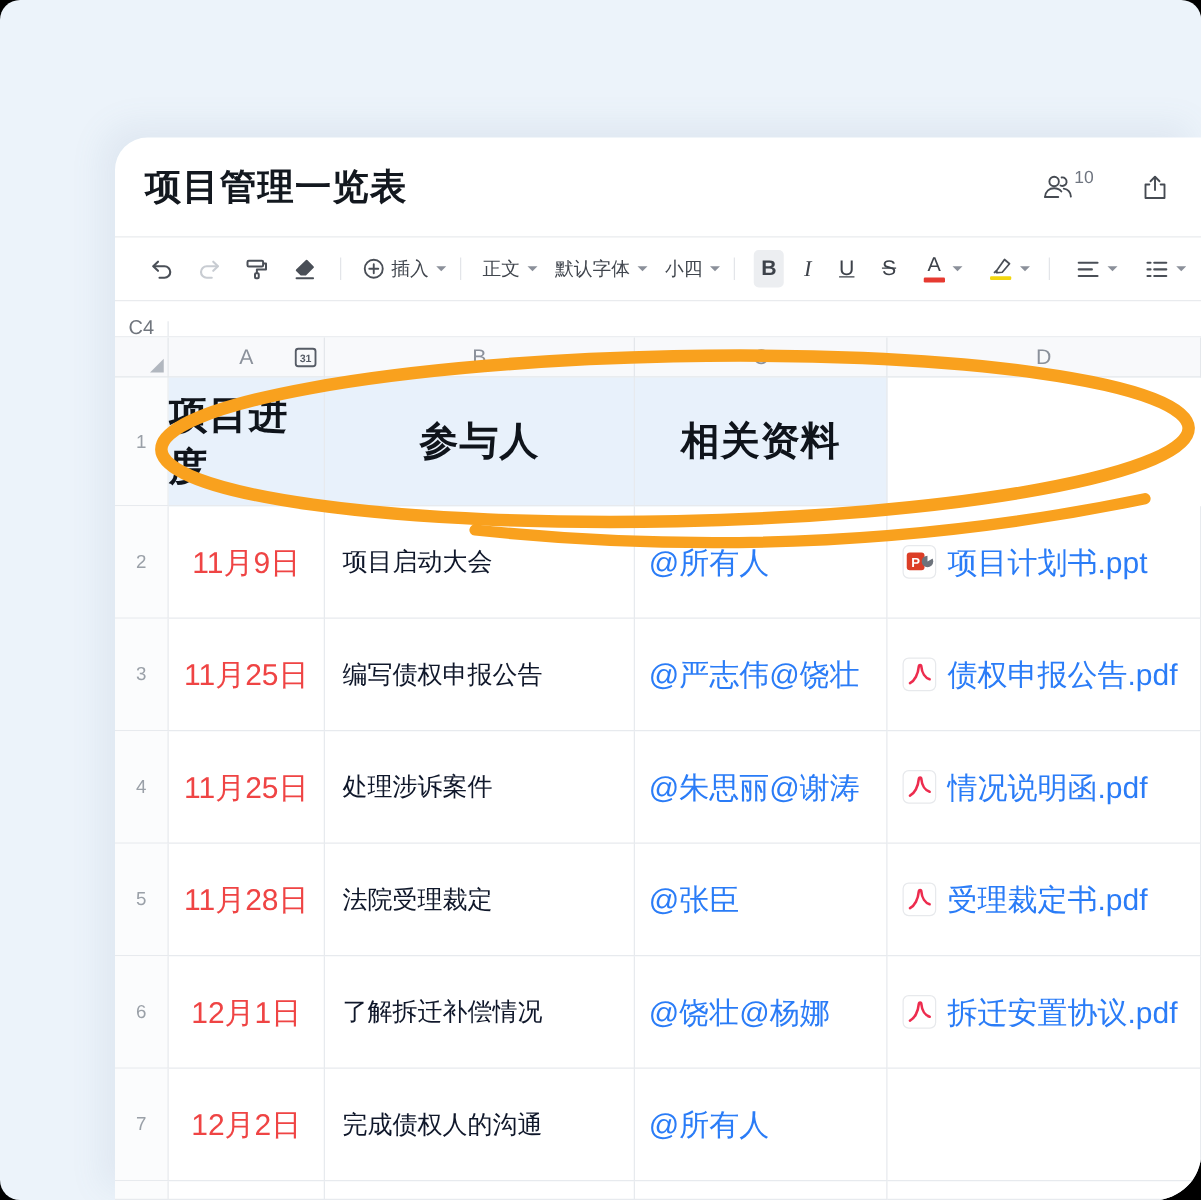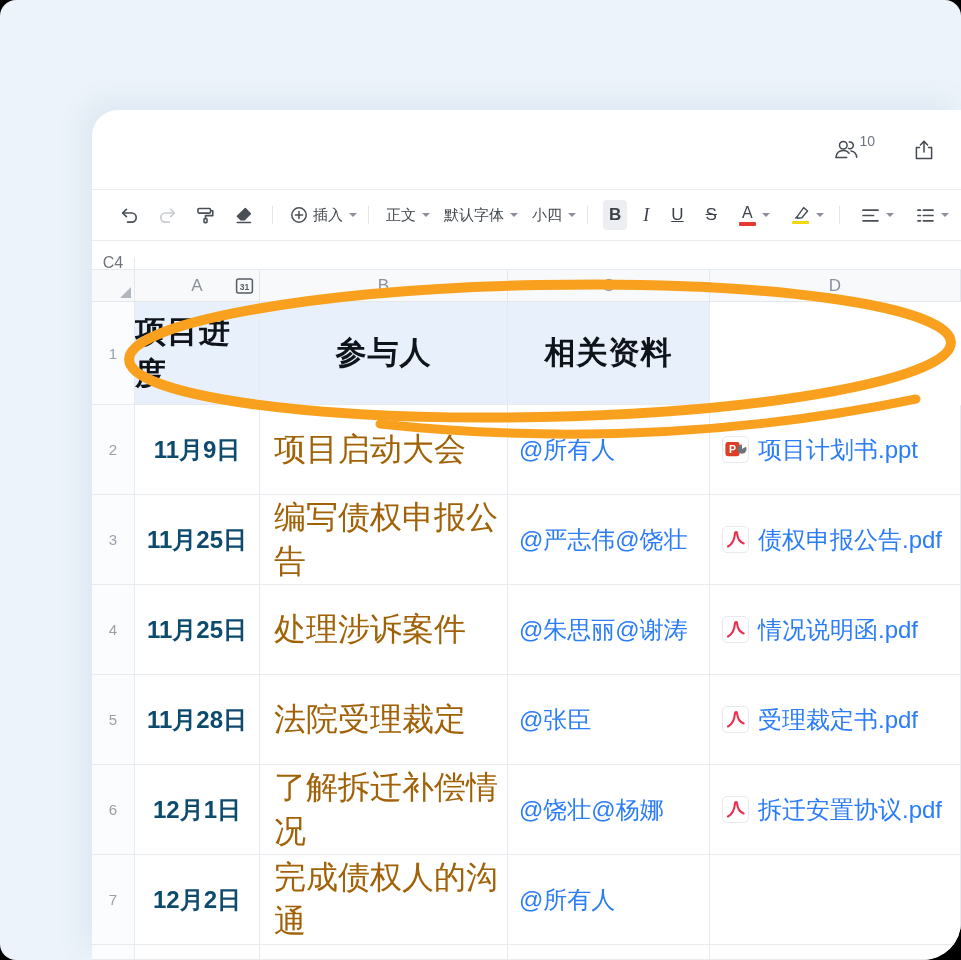--- a/index.html
+++ b/index.html
@@ -64,40 +64,41 @@
   
   .row{ display:grid; grid-template-columns:43px 125px 248px 202px 251px; }
   .cell{ border-right:1px solid #e7eaee; border-bottom:1px solid #e7eaee;
          display:flex; align-items:center; overflow:hidden; cursor:cell; }
   .numcell{ justify-content:center; color:#9aa0a8; font-size:15px; background:#fbfcfd; }
   .r1{ height:103px; }
   .r1 .hcell{ background:#e8f1fb; justify-content:center; font-weight:700;
               font-size:31px; color:#0f141b; letter-spacing:1px; }
   .rdata{ height:90px; }
   .r8{ height:15px; }
-  .date{ justify-content:center; font-size:24px; color:#0c4a6e; font-weight:700; }
-  .task{ padding-left:14px; font-size:32px; color:#a16207; font-weight:500; }
+  .date{ justify-content:center; font-size:24px; color:#ef4444; font-weight:400; }
+  .task{ padding-left:14px; font-size:20px; color:#0f172a; font-weight:500; }
   .mention{ padding-left:11px; }
   .mtext{ font-size:24px; color:#2a7cf7; font-weight:500; cursor:pointer; }
   .filecell{ padding-left:12px; }
   .chip{ display:flex; align-items:center; gap:9px; cursor:pointer; }
   .ficon{ width:27px; height:27px; border:1px solid #e7e9ec; border-radius:5px;
           background:#fff; display:flex; align-items:center; justify-content:center; flex:0 0 27px; }
   .fname{ font-size:24px; color:#2a7cf7; font-weight:500; white-space:nowrap; }
 
   
   .annot{ position:absolute; left:0; top:0; pointer-events:none; z-index:40; }
 </style>
 </head>
 <body>
 
 <div class="screen">
   <div class="card">
 
     <div class="card-header">
+      <div class="doc-title">项目管理一览表</div>
       <div class="header-actions">
         <div class="collab">
           <svg width="27" height="21" viewBox="0 0 27 21" fill="none" stroke="#454a52" stroke-width="1.5" stroke-linecap="round">
             <circle cx="9.3" cy="6.2" r="3.8"></circle>
             <path d="M2 18.6 C2.4 13.9 5.5 11.6 9.3 11.6 C11.7 11.6 13.8 12.5 15.1 14.2"></path>
             <path d="M15.3 3 A3.4 3.4 0 1 1 14.4 9.4"></path>
             <path d="M17 11.9 C20.3 12.3 22.4 14.6 22.7 18.3"></path>
             <path d="M2.2 18.6 H12.6"></path>
           </svg>
           <span class="collab-count">10</span>

